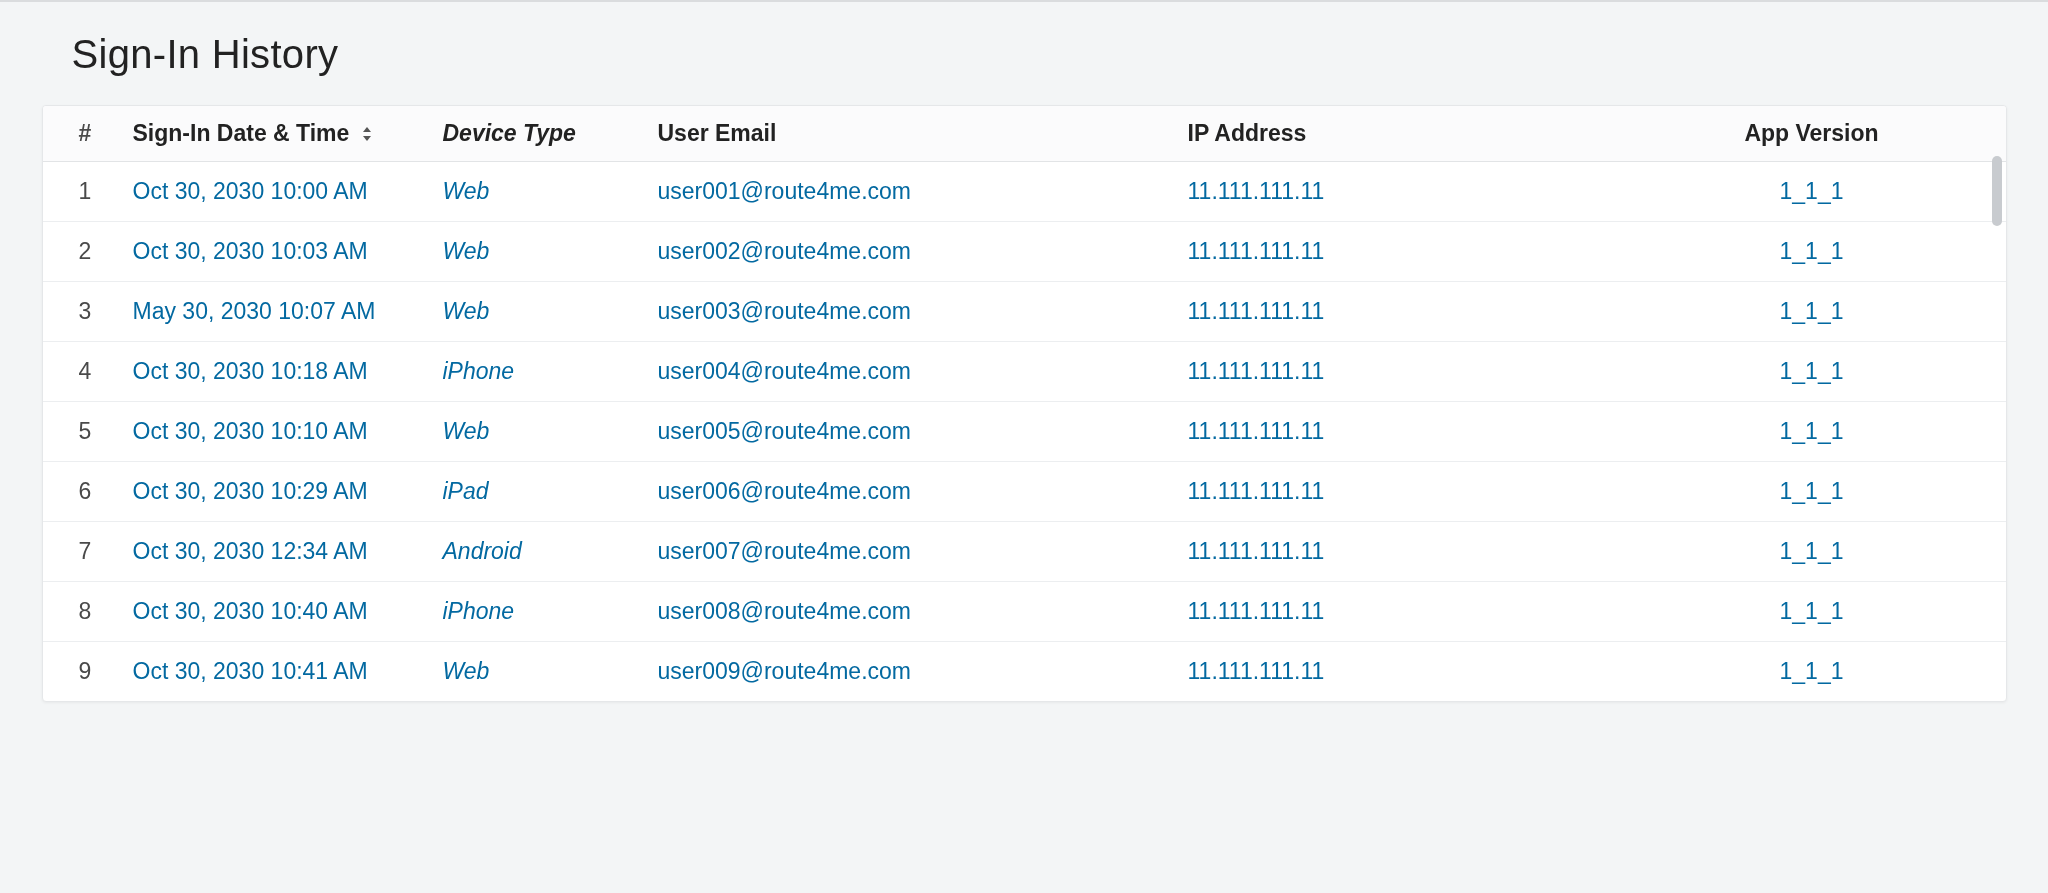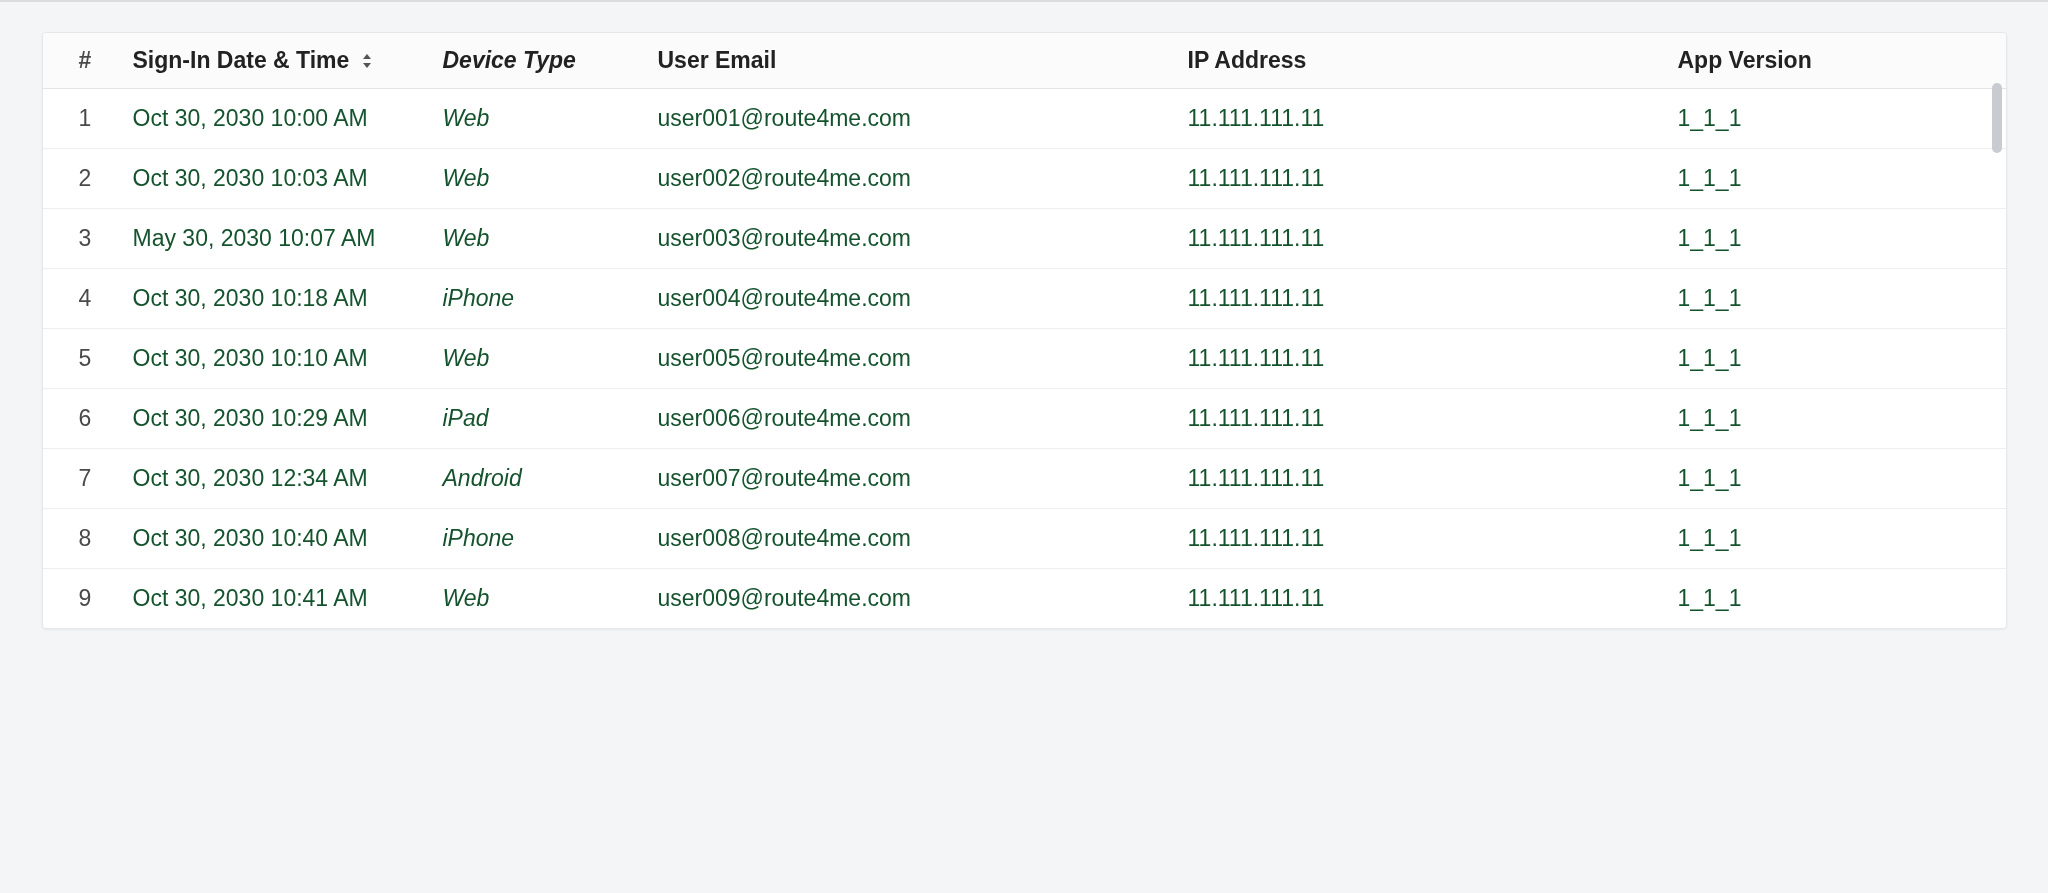--- a/index.html
+++ b/index.html
@@ -54,31 +54,31 @@
     font-weight: 600;
     padding: 14px 0 14px 0;
     border-bottom: 1px solid #e2e4e6;
     color: #222;
     white-space: nowrap;
   }
 
   tbody td {
     padding: 16px 0;
     border-top: 1px solid #eceef0;
-    color: #14532d;
+    color: #0369a1;
     white-space: nowrap;
   }
 
   
   .col-index   { width: 90px;  padding-left: 36px !important; color:#4a4a4a; }
   .col-date    { width: 310px; margin-left: 8px; }
   .col-device  { width: 215px; font-style: italic; }
   .col-email   { width: 530px; }
   .col-ip      { width: 490px; }
-  .col-version { width: auto; padding-right: 60px !important; }
+  .col-version { width: auto; padding-right: 60px !important; text-align: center; }
 
   th.col-index { font-weight:600; }
 
   .sort-icon {
     display: inline-block;
     vertical-align: middle;
     margin-left: 6px;
     position: relative;
     top: -1px;
   }
@@ -93,20 +93,21 @@
     height: 70px;
     background: #c8cbcf;
     border-radius: 5px;
   }
 </style>
 </head>
 <body>
 
 <div class="page">
 
+  <h1 class="page-title">Sign-In History</h1>
 
   <div class="table-card">
     <div class="scroll-thumb"></div>
 
     <table class="data">
       <thead>
         <tr>
           <th class="col-index">#</th>
           <th class="col-date">
             <span>Sign-In Date &amp; Time</span>

